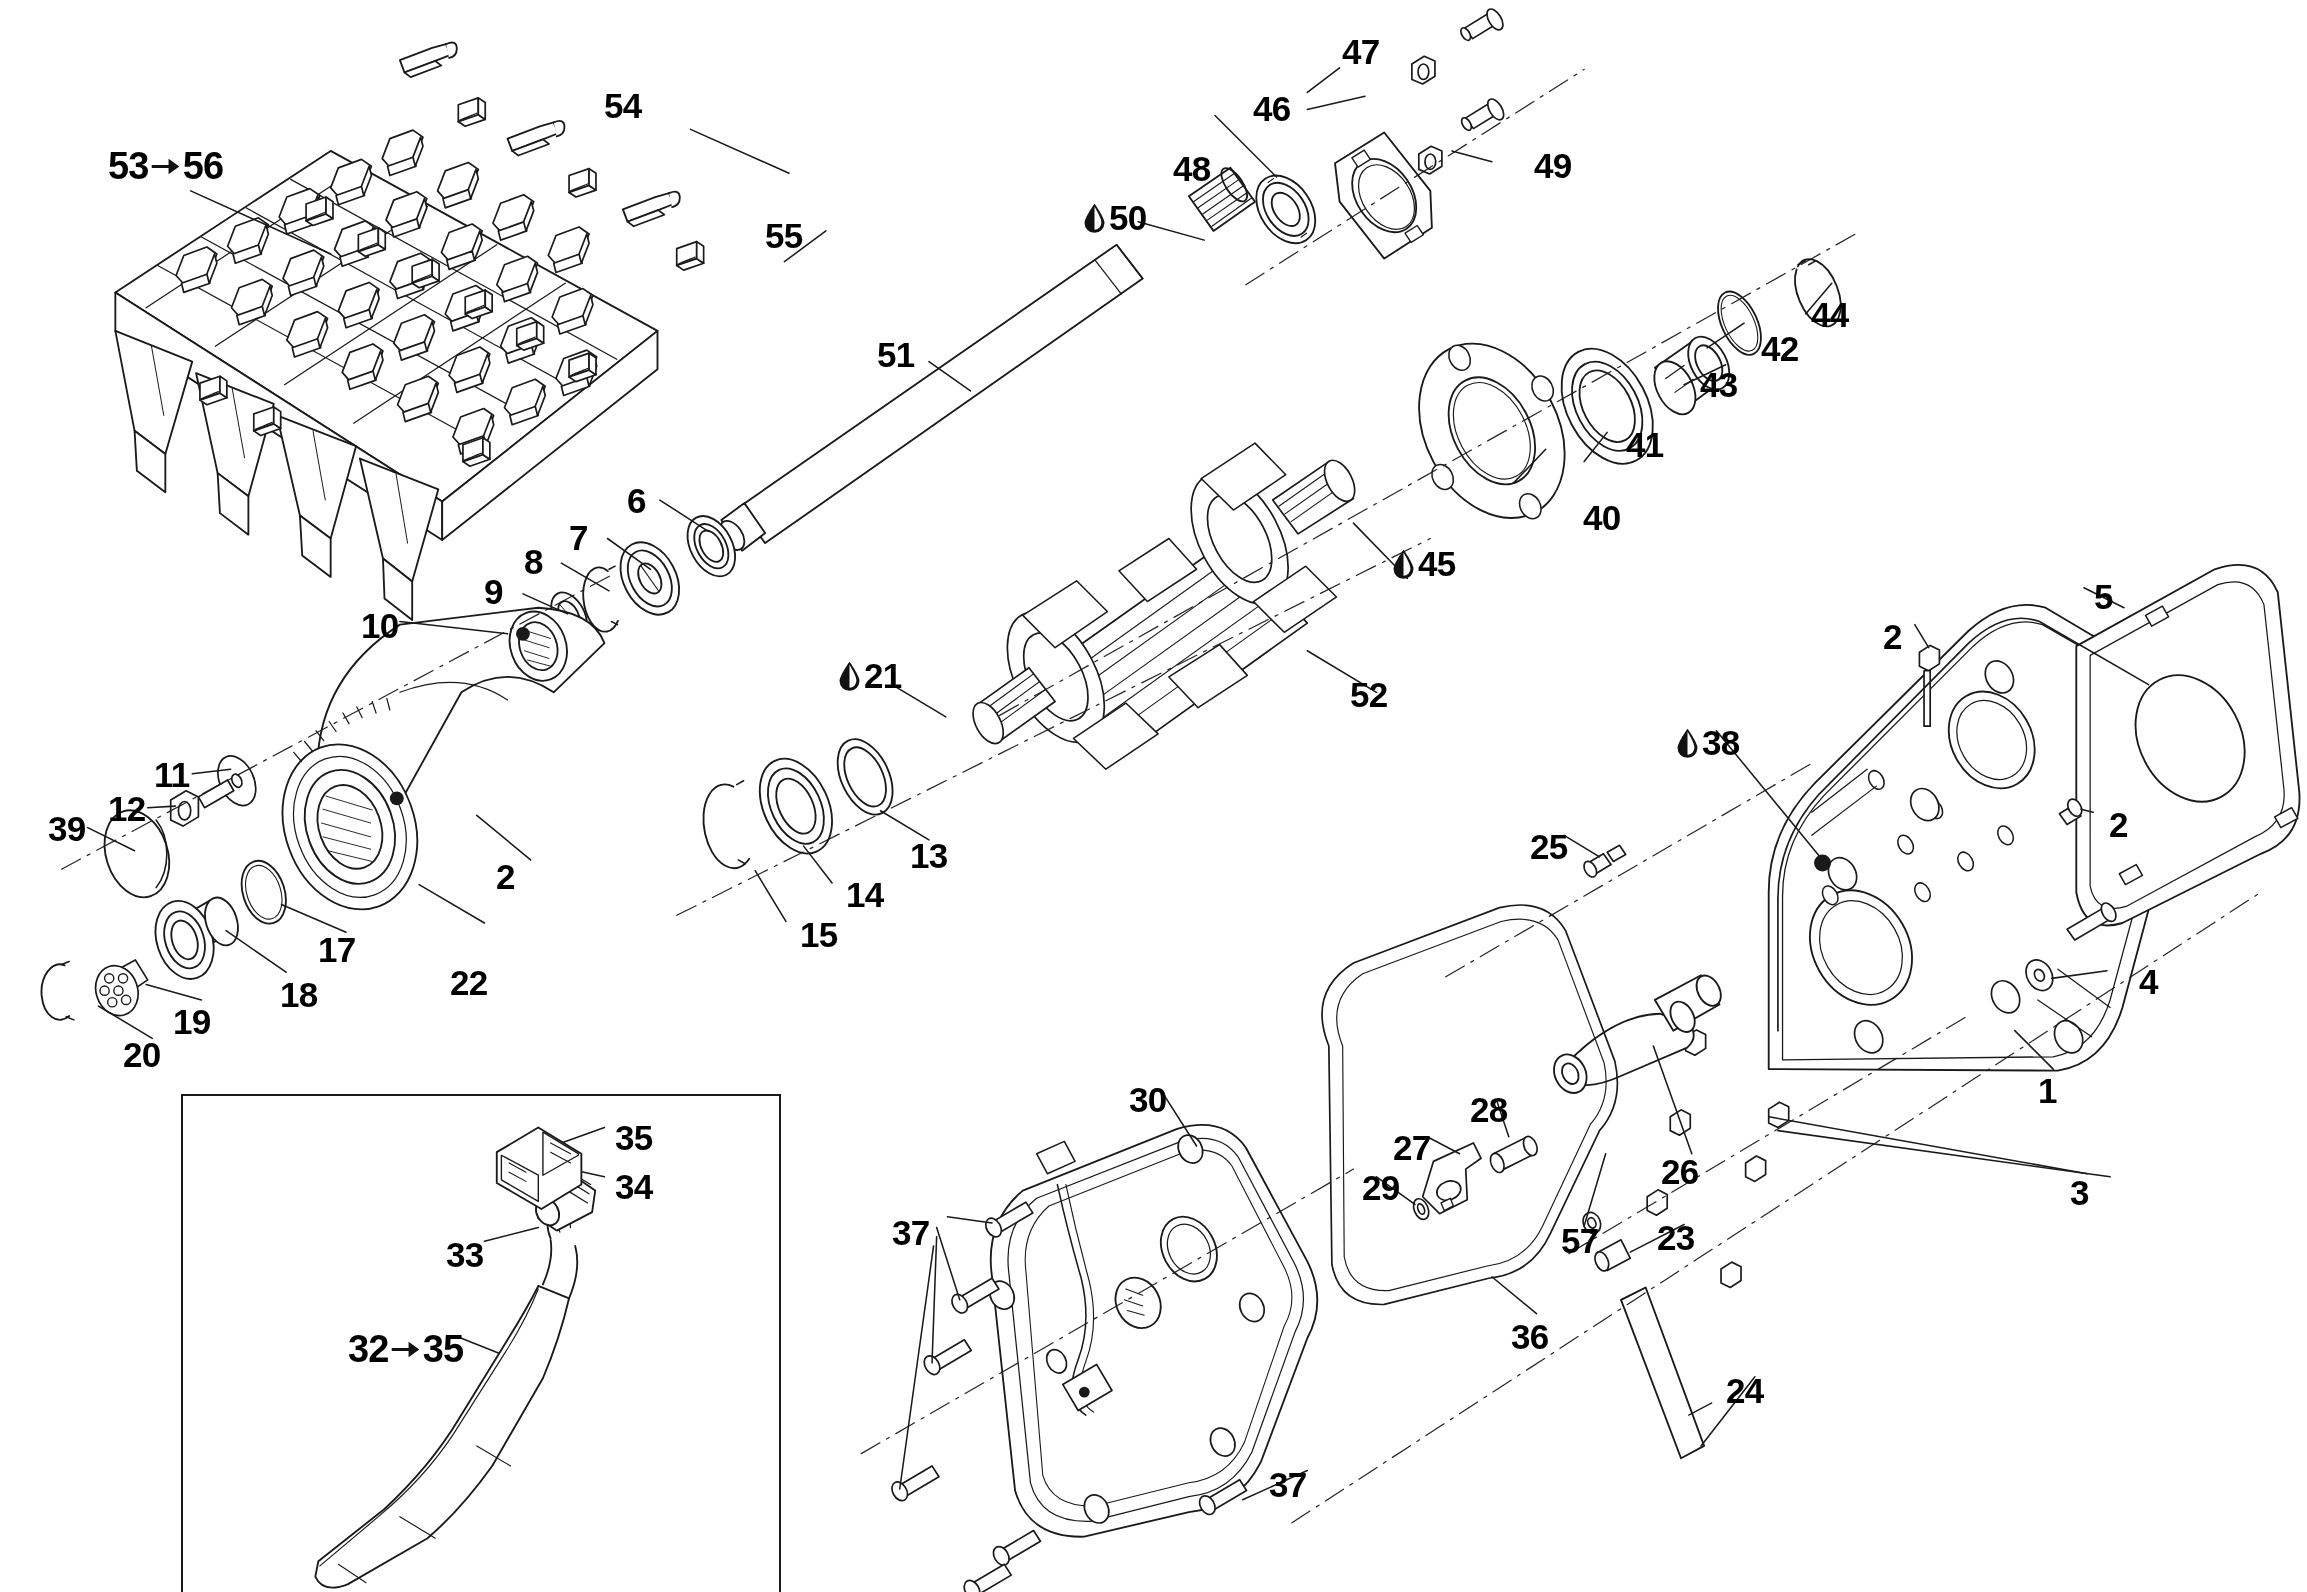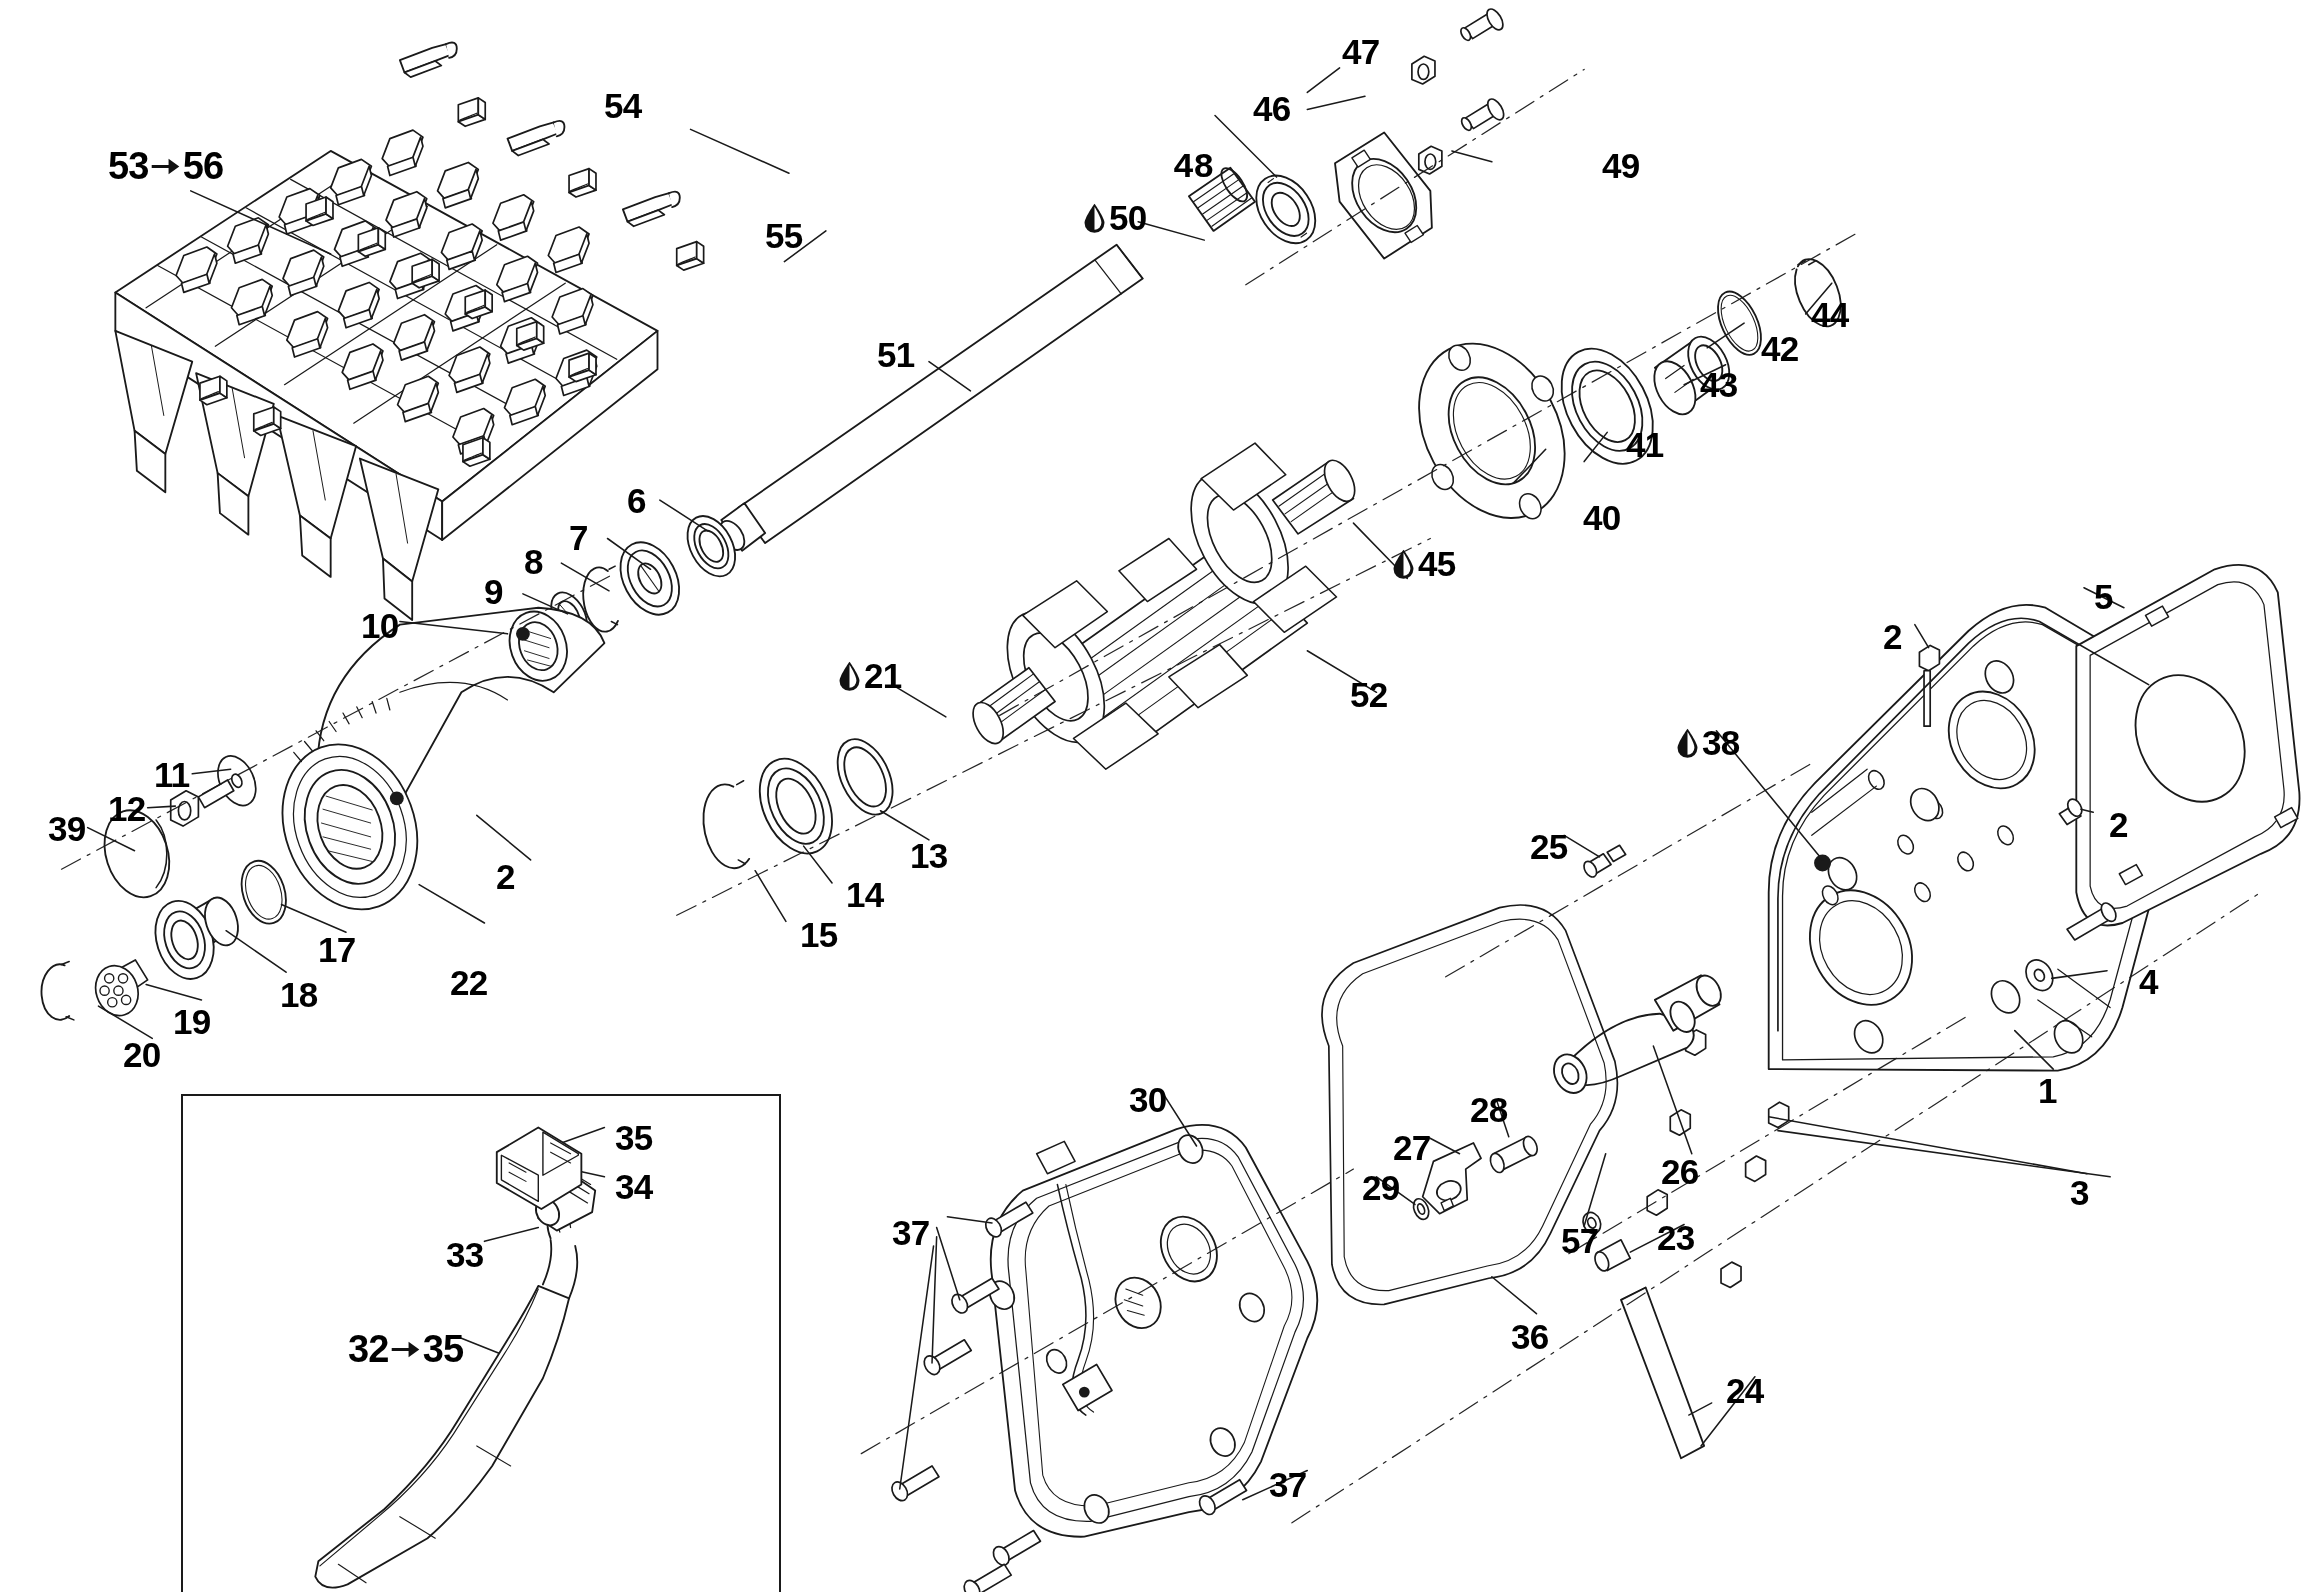--- a/index.html
+++ b/index.html
@@ -735,22 +735,22 @@
       <div class="callout" style="left: 1626px; top: 427px;"><span>41</span></div>
       <div class="callout" style="left: 1761px; top: 331px;"><span>42</span></div>
       <div class="callout" style="left: 1700px; top: 367px;"><span>43</span></div>
       <div class="callout" style="left: 1811px; top: 297px;"><span>44</span></div>
       <div class="callout" style="left: 1392px; top: 546px;"><span class="drop"><svg width="23" height="31" viewBox="0 0 30 40">
             <path d="M15 2 C15 2 28 20 28 27 A13 13 0 0 1 2 27 C2 20 15 2 15 2 Z" fill="#111"></path>
             <path d="M15 6 C15 6 24 20 24 27 A9 9 0 0 1 15 36 Z" fill="#fff"></path>
           </svg></span><span>45</span></div>
       <div class="callout" style="left: 1253px; top: 91px;"><span>46</span></div>
       <div class="callout" style="left: 1342px; top: 34px;"><span>47</span></div>
-      <div class="callout" style="left: 1173px; top: 151px; font-family: Liberation Mono, monospace;"><span>48</span></div>
-      <div class="callout" style="left: 1602px; top: 148px;"><span>49</span></div>
+      <div class="callout" style="left: 1173px; top: 151px;"><span>48</span></div>
+      <div class="callout" style="left: 1534px; top: 148px;"><span>49</span></div>
       <div class="callout" style="left: 1083px; top: 200px;"><span class="drop"><svg width="23" height="31" viewBox="0 0 30 40">
             <path d="M15 2 C15 2 28 20 28 27 A13 13 0 0 1 2 27 C2 20 15 2 15 2 Z" fill="#111"></path>
             <path d="M15 6 C15 6 24 20 24 27 A9 9 0 0 1 15 36 Z" fill="#fff"></path>
           </svg></span><span>50</span></div>
       <div class="callout" style="left: 877px; top: 337px;"><span>51</span></div>
       <div class="callout" style="left: 1350px; top: 677px;"><span>52</span></div>
       <div class="callout" style="left: 604px; top: 88px;"><span>54</span></div>
       <div class="callout" style="left: 765px; top: 218px;"><span>55</span></div>
       <div class="callout" style="left: 1561px; top: 1223px;"><span>57</span></div>
       <div class="callout big" style="left: 108px; top: 146px;"><span>53</span><span class="arrowglyph"><svg width="31" height="23" viewBox="0 0 40 30">

